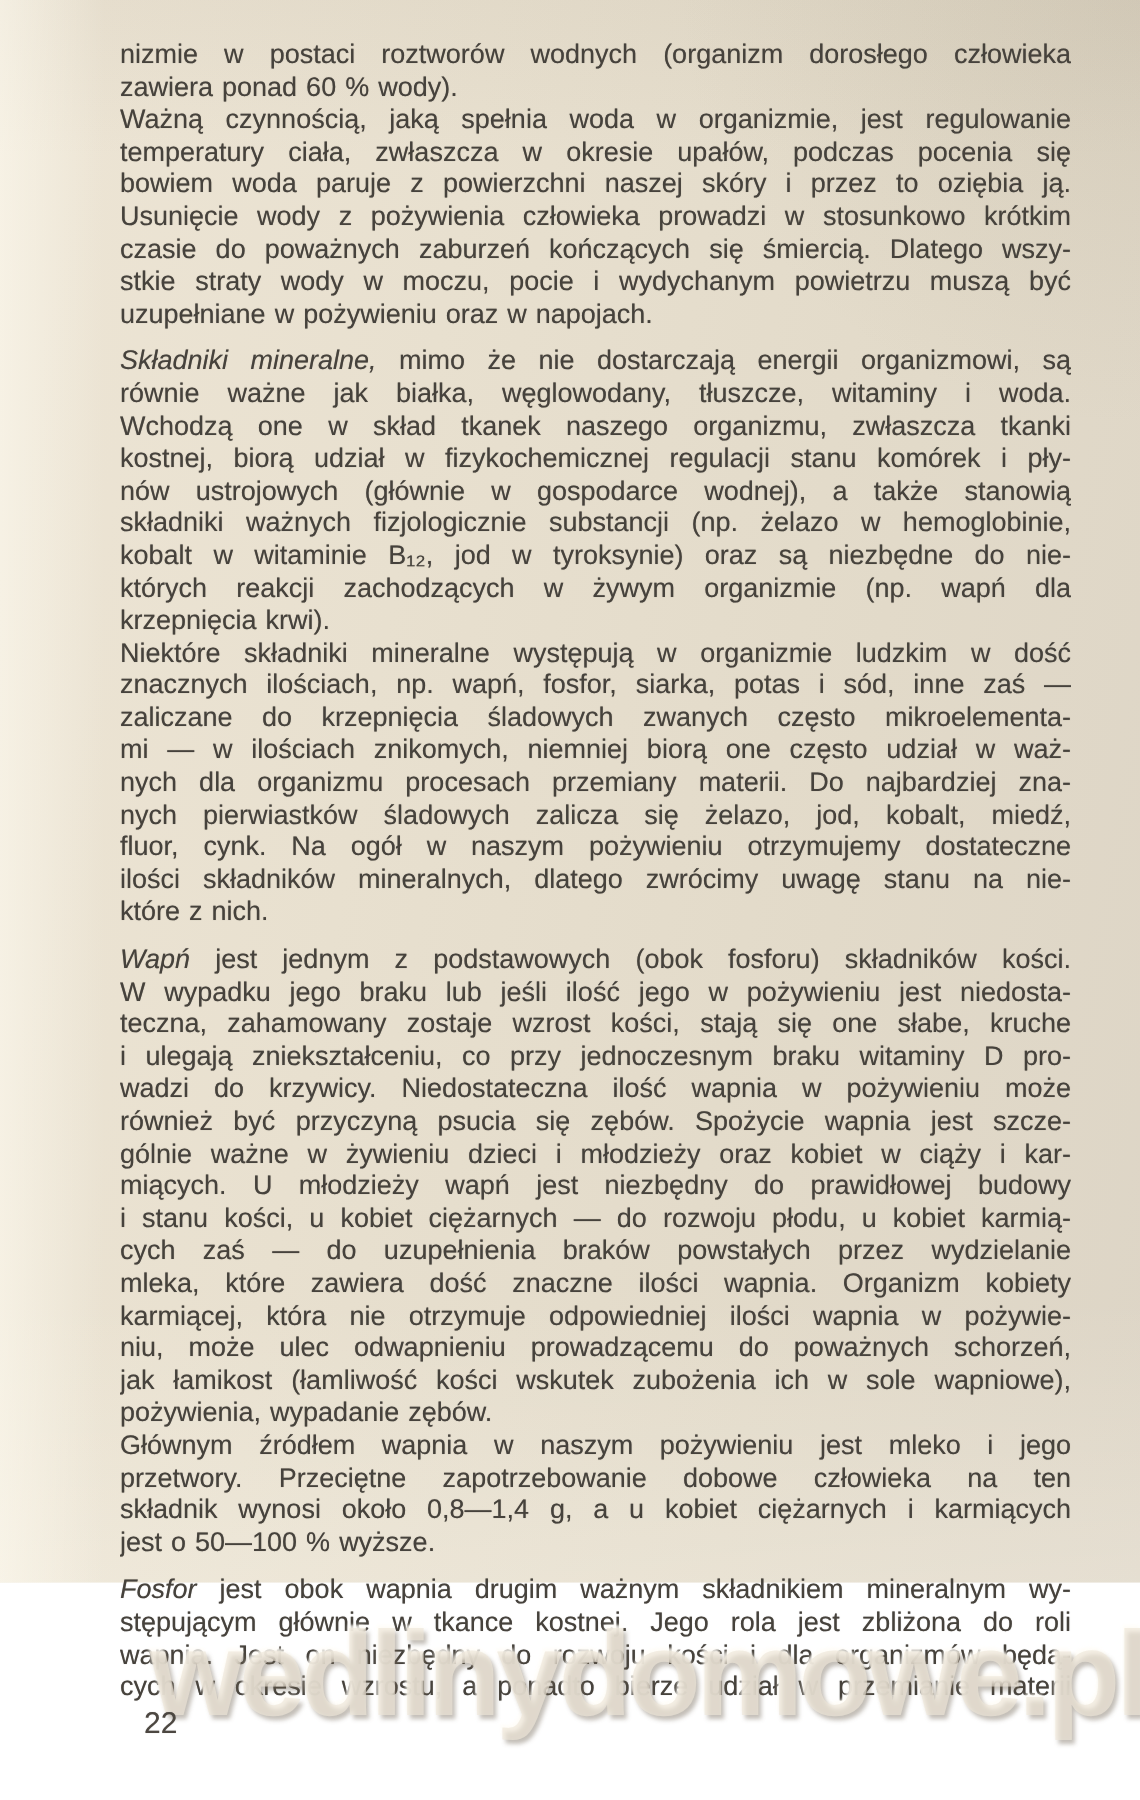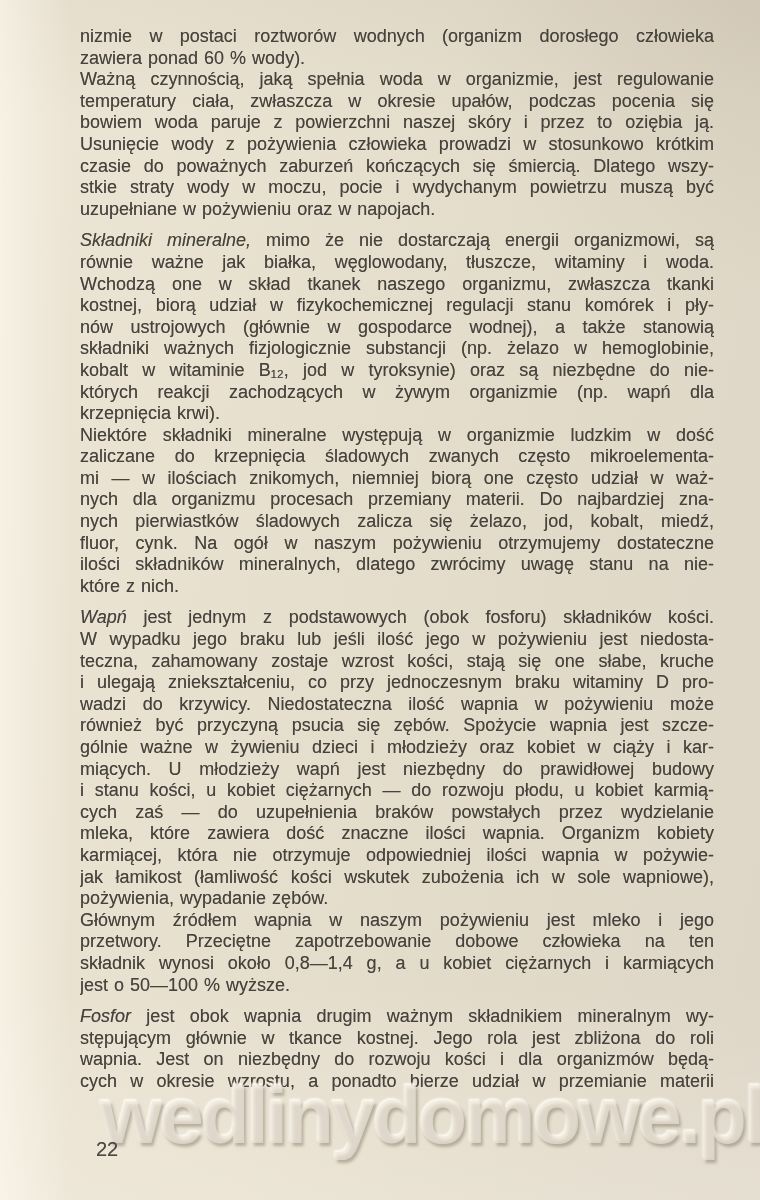--- a/index.html
+++ b/index.html
@@ -8,21 +8,21 @@
   }
   body {
     width: 760px;
     height: 1200px;
     overflow: hidden;
     font-family: "Liberation Sans", sans-serif;
   }
   .page {
     position: relative;
     width: 760px;
-    height: 1200px;
+    height: 1055px;
     background:
       linear-gradient(100deg, #ede5d5 0%, #e8e0cf 35%, #e2dac9 70%, #ddd5c6 100%);
   }
   
   .page::before {
     content: "";
     position: absolute;
     inset: 0;
     pointer-events: none;
     background:
@@ -102,20 +102,21 @@
         <div class="line"><i>Składniki mineralne,</i> mimo że nie dostarczają energii organizmowi, są</div>
         <div class="line">równie ważne jak białka, węglowodany, tłuszcze, witaminy i woda.</div>
         <div class="line">Wchodzą one w skład tkanek naszego organizmu, zwłaszcza tkanki</div>
         <div class="line">kostnej, biorą udział w fizykochemicznej regulacji stanu komórek i pły-</div>
         <div class="line">nów ustrojowych (głównie w gospodarce wodnej), a także stanowią</div>
         <div class="line">składniki ważnych fizjologicznie substancji (np. żelazo w hemoglobinie,</div>
         <div class="line">kobalt w witaminie B₁₂, jod w tyroksynie) oraz są niezbędne do nie-</div>
         <div class="line">których reakcji zachodzących w żywym organizmie (np. wapń dla</div>
         <div class="line short">krzepnięcia krwi).</div>
         <div class="line">Niektóre składniki mineralne występują w organizmie ludzkim w dość</div>
+        <div class="line">znacznych ilościach, np. wapń, fosfor, siarka, potas i sód, inne zaś —</div>
         <div class="line">zaliczane do krzepnięcia śladowych zwanych często mikroelementa-</div>
         <div class="line">mi — w ilościach znikomych, niemniej biorą one często udział w waż-</div>
         <div class="line">nych dla organizmu procesach przemiany materii. Do najbardziej zna-</div>
         <div class="line">nych pierwiastków śladowych zalicza się żelazo, jod, kobalt, miedź,</div>
         <div class="line">fluor, cynk. Na ogół w naszym pożywieniu otrzymujemy dostateczne</div>
         <div class="line">ilości składników mineralnych, dlatego zwrócimy uwagę stanu na nie-</div>
         <div class="line short">które z nich.</div>
       </div>
       <div class="block">
         <div class="line"><i>Wapń</i> jest jednym z podstawowych (obok fosforu) składników kości.</div>
@@ -123,20 +124,21 @@
         <div class="line">teczna, zahamowany zostaje wzrost kości, stają się one słabe, kruche</div>
         <div class="line">i ulegają zniekształceniu, co przy jednoczesnym braku witaminy D pro-</div>
         <div class="line">wadzi do krzywicy. Niedostateczna ilość wapnia w pożywieniu może</div>
         <div class="line">również być przyczyną psucia się zębów. Spożycie wapnia jest szcze-</div>
         <div class="line">gólnie ważne w żywieniu dzieci i młodzieży oraz kobiet w ciąży i kar-</div>
         <div class="line">miących. U młodzieży wapń jest niezbędny do prawidłowej budowy</div>
         <div class="line">i stanu kości, u kobiet ciężarnych — do rozwoju płodu, u kobiet karmią-</div>
         <div class="line">cych zaś — do uzupełnienia braków powstałych przez wydzielanie</div>
         <div class="line">mleka, które zawiera dość znaczne ilości wapnia. Organizm kobiety</div>
         <div class="line">karmiącej, która nie otrzymuje odpowiedniej ilości wapnia w pożywie-</div>
+        <div class="line">niu, może ulec odwapnieniu prowadzącemu do poważnych schorzeń,</div>
         <div class="line">jak łamikost (łamliwość kości wskutek zubożenia ich w sole wapniowe),</div>
         <div class="line short">pożywienia, wypadanie zębów.</div>
         <div class="line">Głównym źródłem wapnia w naszym pożywieniu jest mleko i jego</div>
         <div class="line">przetwory. Przeciętne zapotrzebowanie dobowe człowieka na ten</div>
         <div class="line">składnik wynosi około 0,8—1,4 g, a u kobiet ciężarnych i karmiących</div>
         <div class="line short">jest o 50—100 % wyższe.</div>
       </div>
       <div class="block">
         <div class="line"><i>Fosfor</i> jest obok wapnia drugim ważnym składnikiem mineralnym wy-</div>
         <div class="line">stępującym głównie w tkance kostnej. Jego rola jest zbliżona do roli</div>

